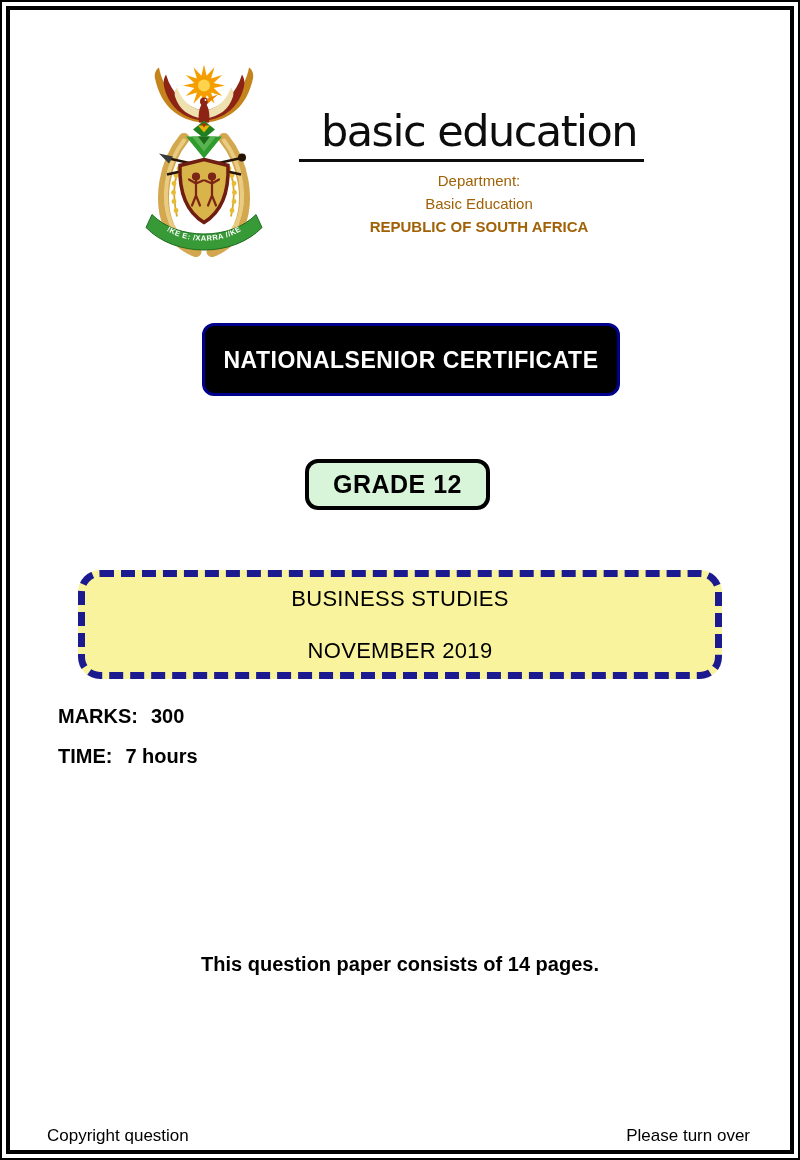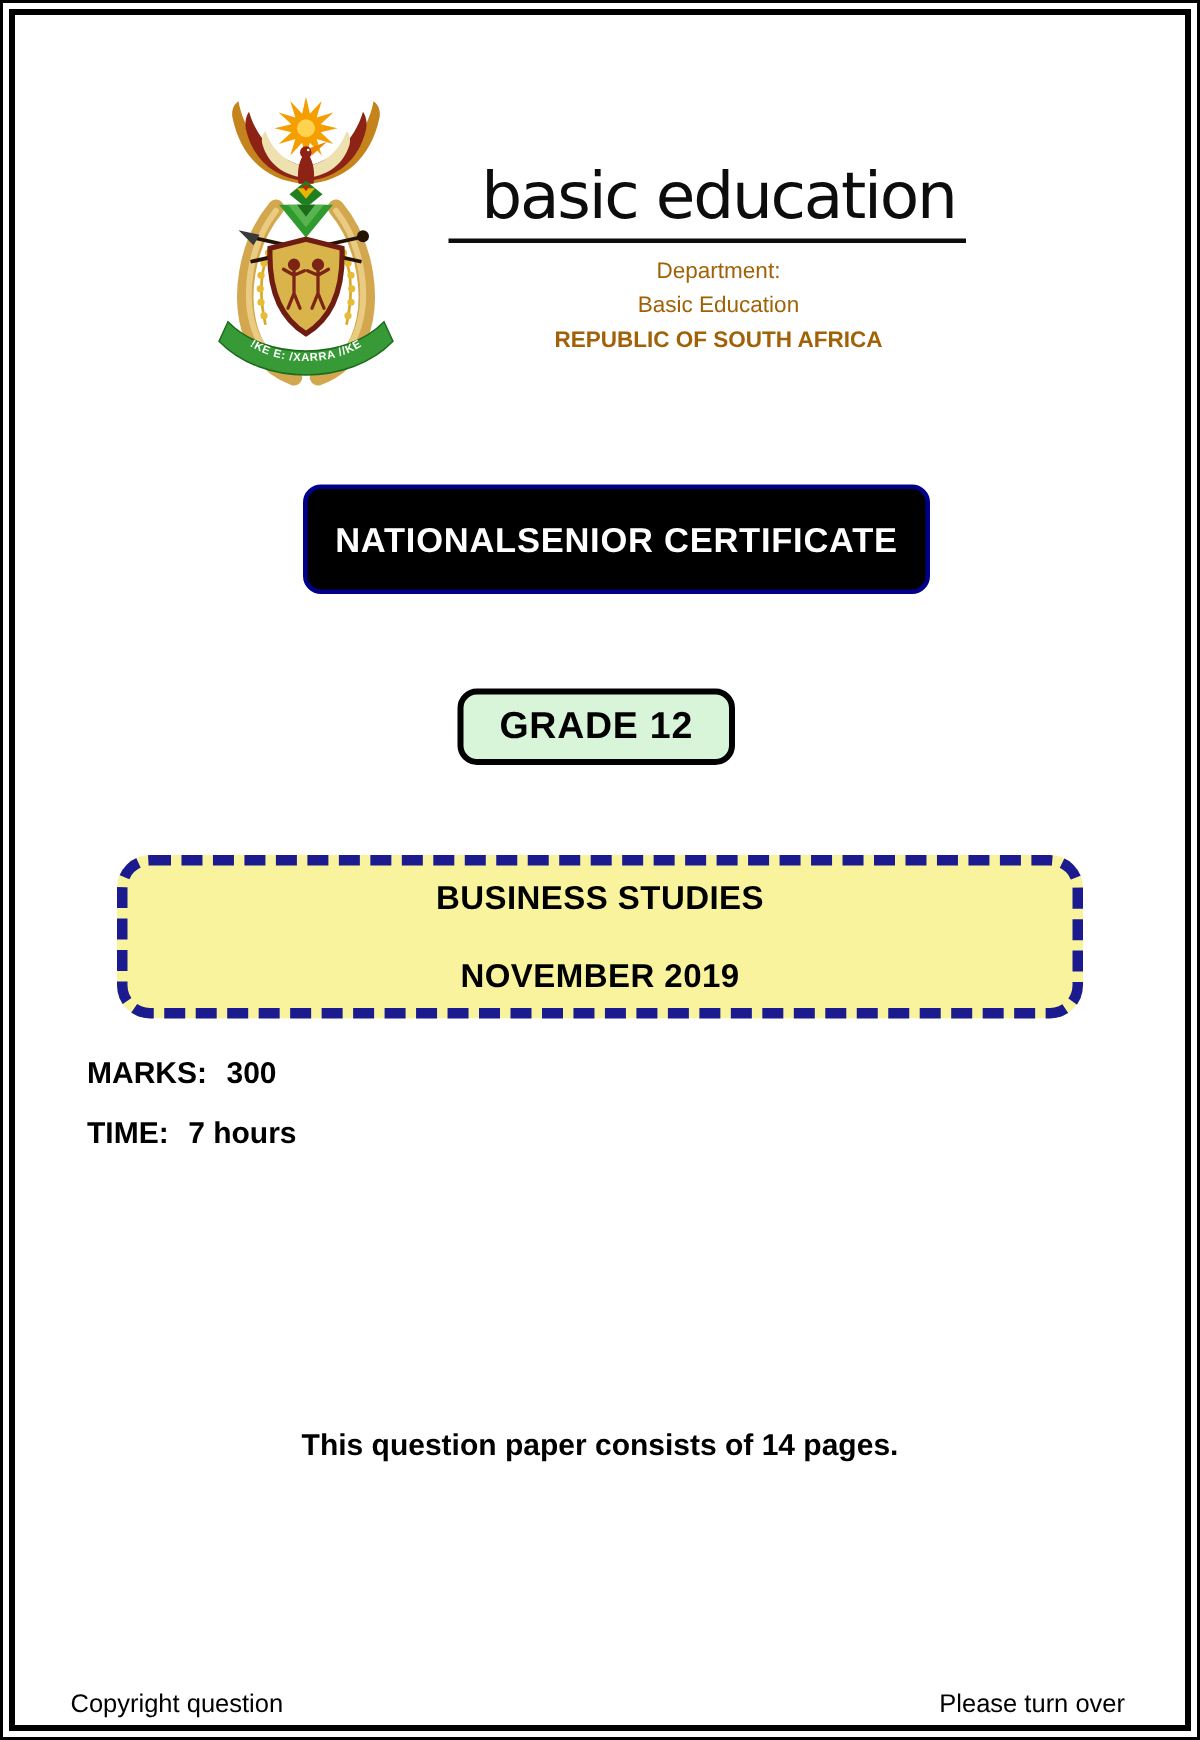--- a/index.html
+++ b/index.html
@@ -38,21 +38,21 @@
     display:flex;align-items:center;justify-content:center;box-sizing:border-box;
   }
   .grade-label{font-weight:bold;font-size:25px;letter-spacing:.5px;}
   
   .subject-box{
     position:absolute;left:76px;top:568px;width:644px;height:109px;
     background:#f8f39c;border:7px dashed #1b1b8f;border-radius:22px;
     display:flex;flex-direction:column;align-items:center;justify-content:center;
     box-sizing:border-box;gap:26px;
   }
-  .subject-line{font-weight:bold;font-size:22px;letter-spacing:.3px;}
+  .subject-line{font-weight:normal;font-size:22px;letter-spacing:.3px;}
   
   .detail-row{position:absolute;left:56px;font-weight:bold;font-size:20px;}
   .detail-row .value{margin-left:13px;}
   .row-marks{top:703px;}
   .row-time{top:743px;}
   
   .note{
     position:absolute;left:0;top:903px;width:100%;text-align:center;
     font-weight:bold;font-size:20px;margin-top:48px;
   }

